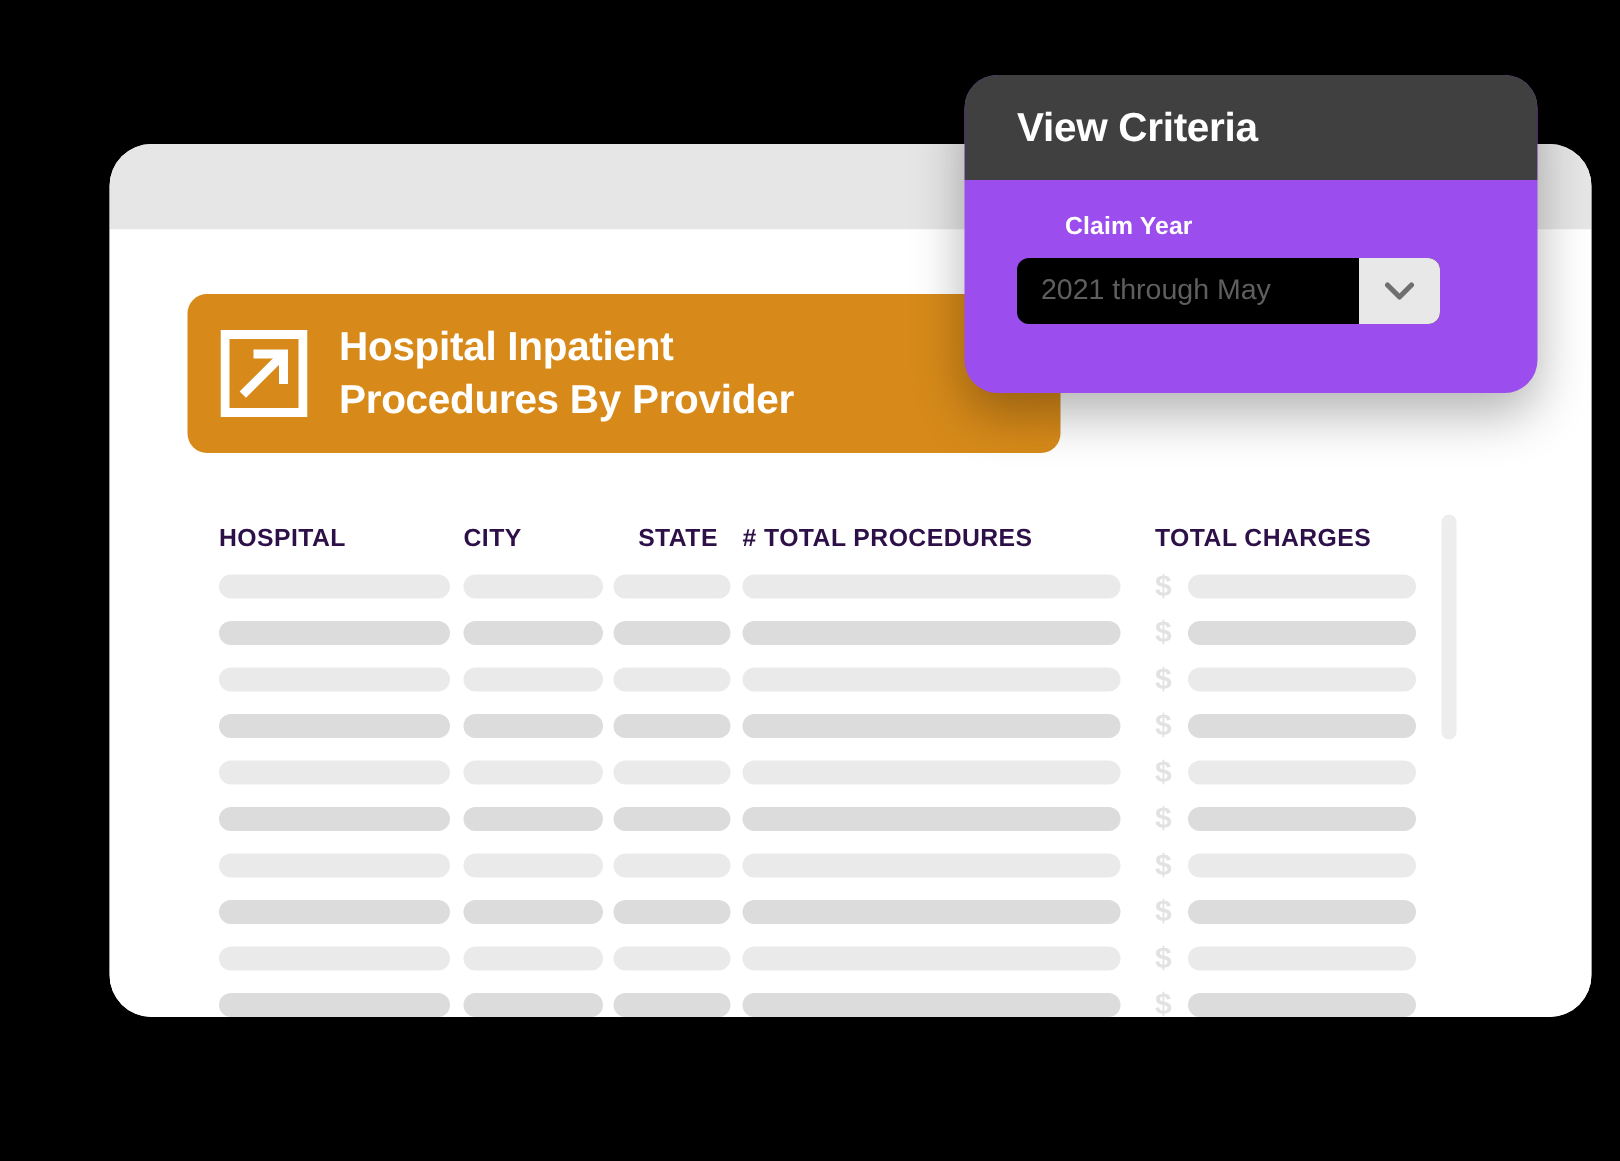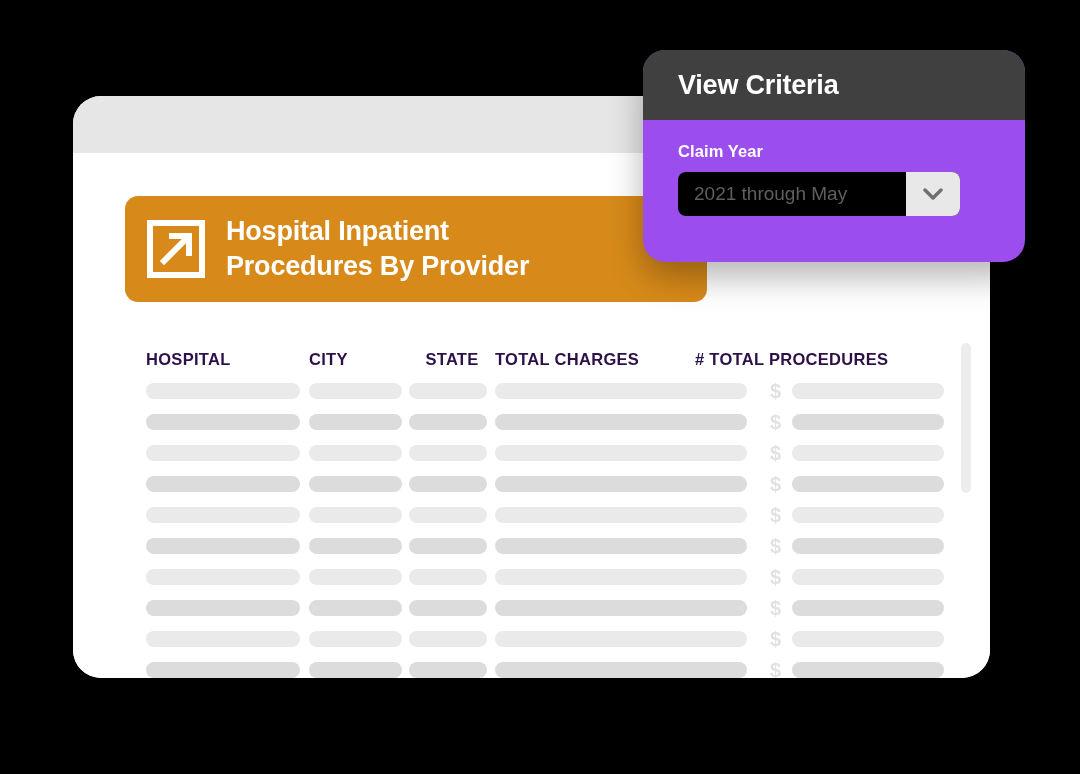--- a/index.html
+++ b/index.html
@@ -17,21 +17,21 @@
     width: 1080px;
     height: 774px;
     background: #000000;
   }
 
   
   .app-window {
     position: absolute;
     left: 73px;
     top: 96px;
-    width: 917px;
+    width: 988px;
     height: 582px;
     background: #ffffff;
     border-radius: 28px;
     overflow: hidden;
     box-shadow: 0 18px 40px rgba(0,0,0,0.28);
   }
 
   .window-titlebar {
     position: absolute;
     left: 0;
@@ -199,20 +199,21 @@
   .criteria-body {
     padding: 22px 35px 0 35px;
   }
 
   .criteria-field-label {
     color: #ffffff;
     font-size: 16.5px;
     font-weight: bold;
     letter-spacing: 0.1px;
     margin-bottom: 11px;
+    margin-left: 32px;
   }
 
   .criteria-select {
     position: relative;
     width: 282px;
     height: 44px;
     border-radius: 8px;
     background: #000000;
     display: flex;
     align-items: center;
@@ -261,22 +262,22 @@
         <div class="banner-title">Hospital Inpatient
 Procedures By Provider</div>
       </div>
 
       <div class="data-table">
 
         <div class="table-header-row">
           <div class="th col-hospital">HOSPITAL</div>
           <div class="th col-city">CITY</div>
           <div class="th col-state">STATE</div>
+          <div class="th col-procedures"># TOTAL PROCEDURES</div>
           <div class="th col-charges">TOTAL CHARGES</div>
-          <div class="th col-procedures"># TOTAL PROCEDURES</div>
         </div>
 
         <div class="skeleton-rows" id="skeleton-rows">
             <div class="skeleton-row">
               <div class="cell-hospital">
                 <div class="bar bar-hospital"></div>
               </div>
               <div class="cell-city">
                 <div class="bar bar-city"></div>
               </div>

